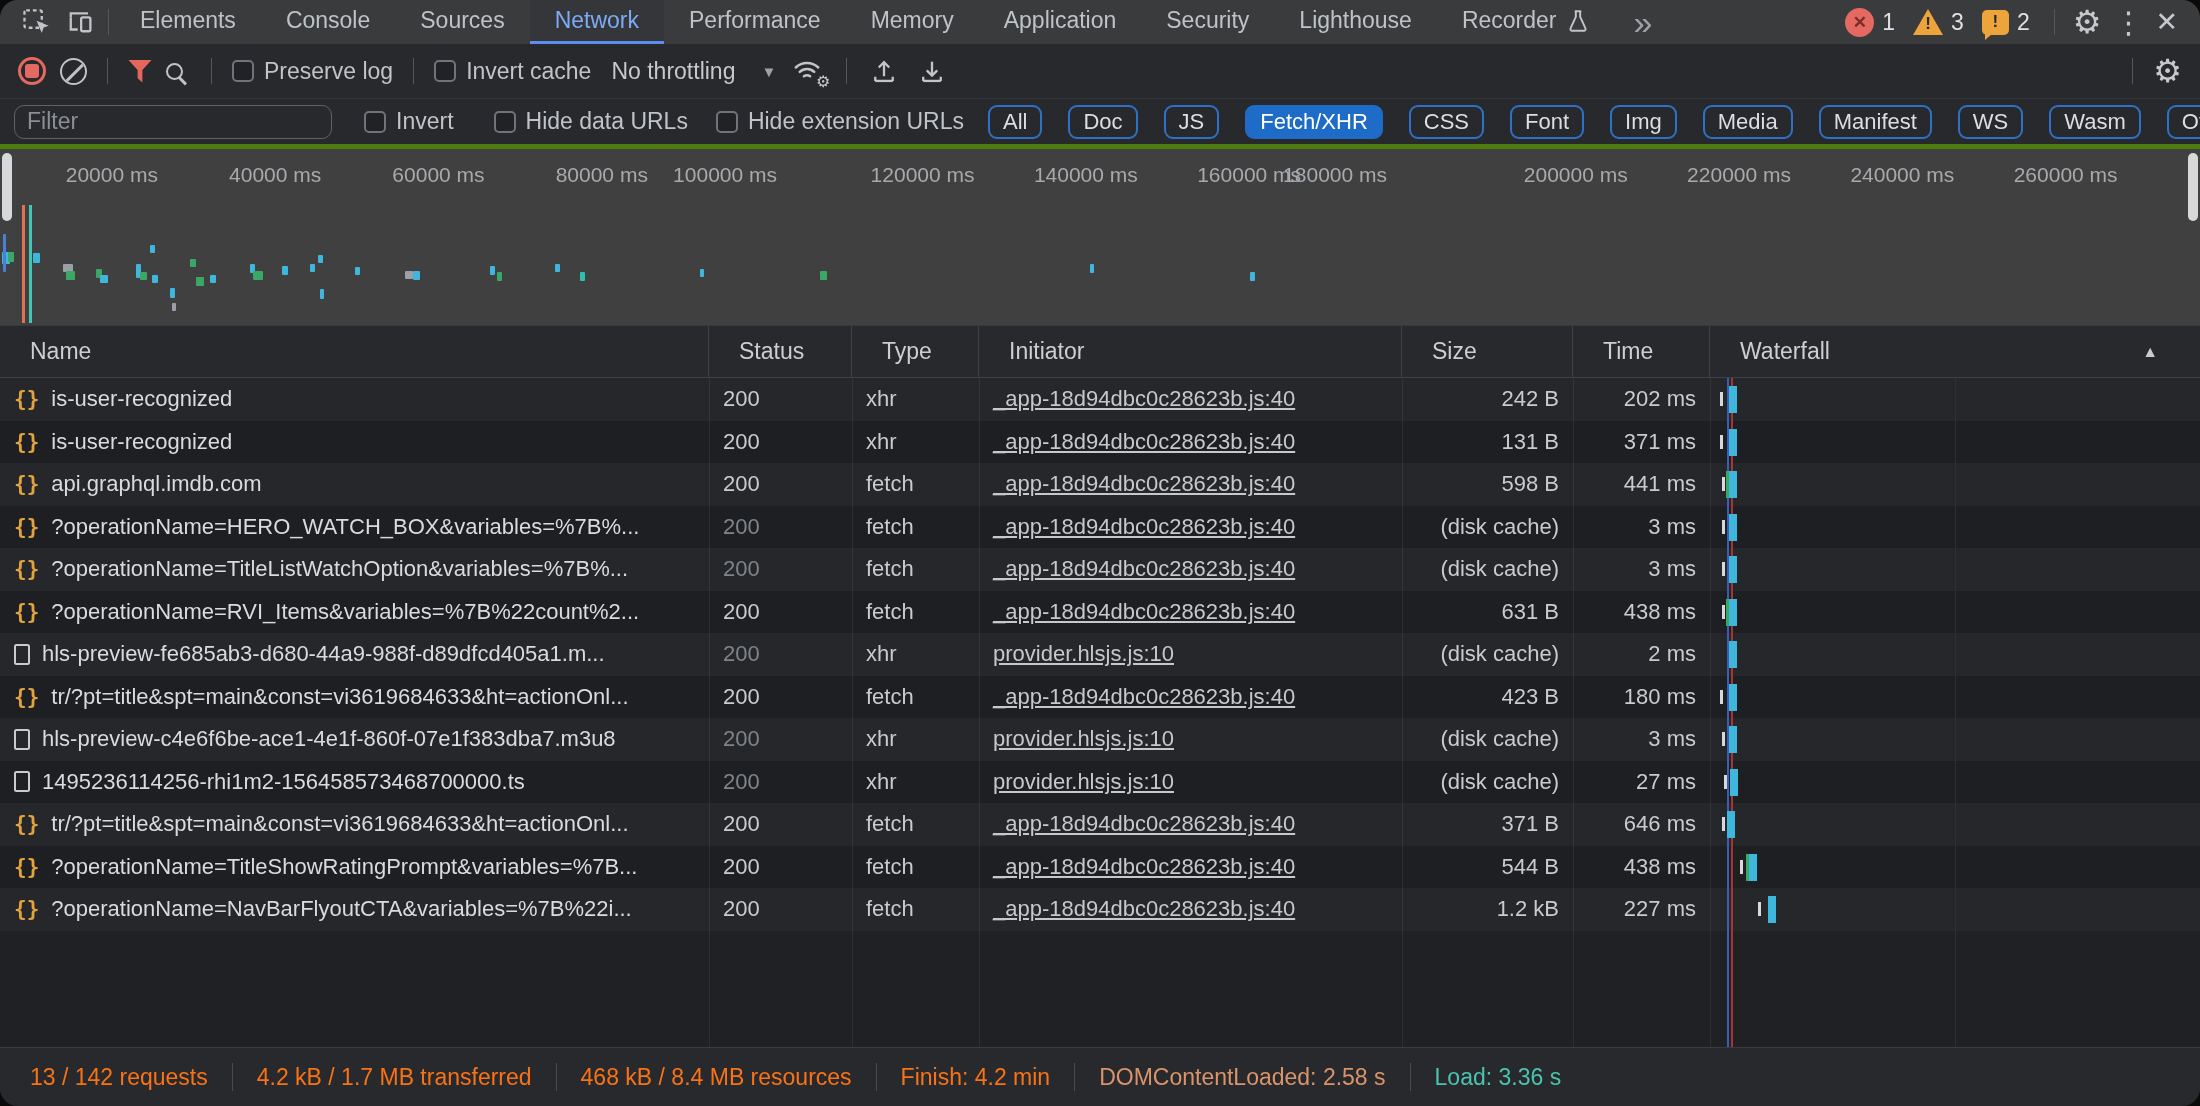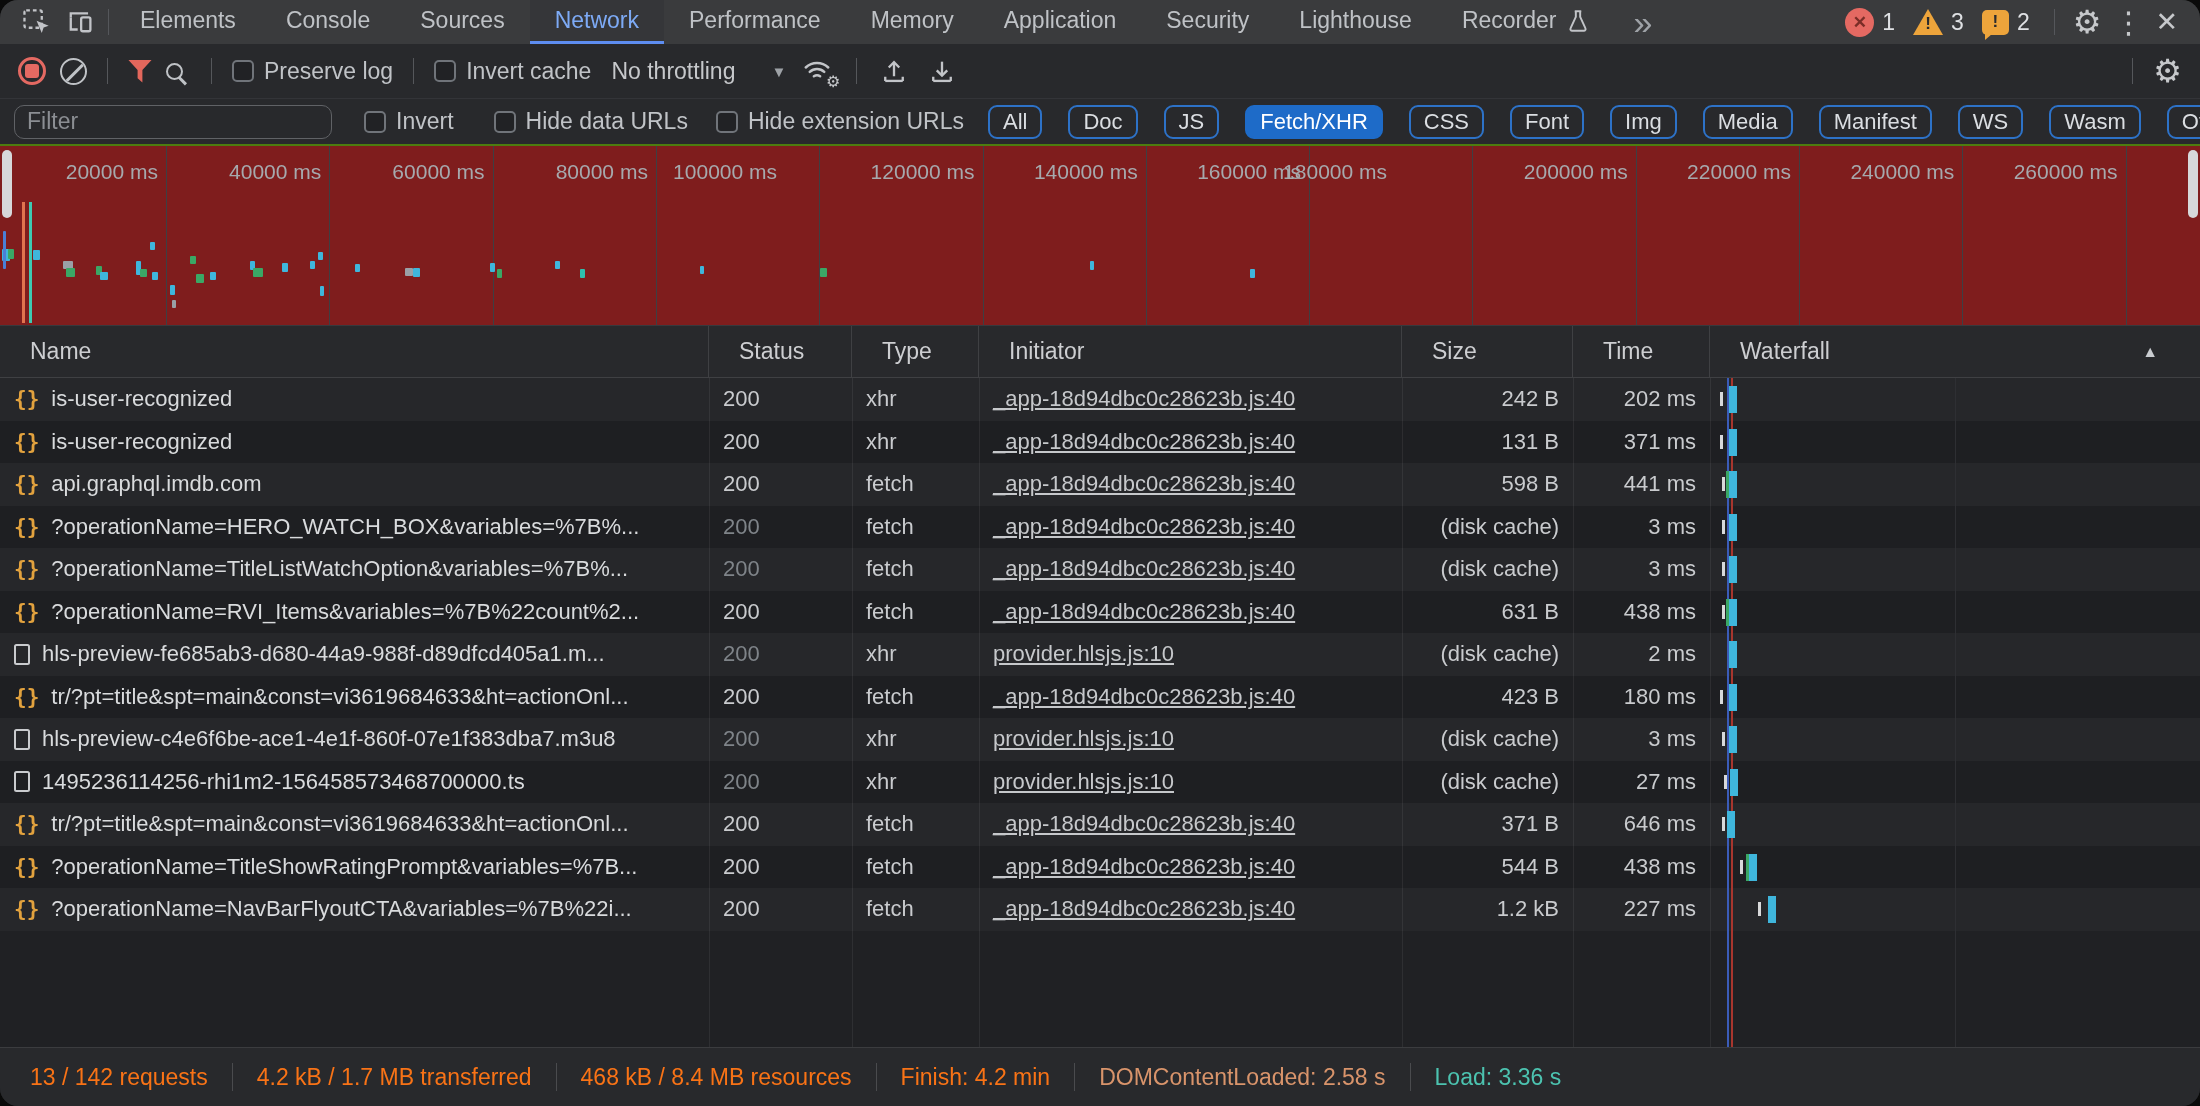--- a/index.html
+++ b/index.html
@@ -35,41 +35,41 @@
   .toolbar2 { height:55px; background:#28292c; display:flex; align-items:center; gap:14px; padding:0 18px; flex:0 0 55px; border-bottom:1px solid #333438; }
   .rec { width:28px; height:28px; border-radius:50%; border:3px solid #e46962; position:relative; cursor:pointer; }
   .rec::after { content:""; position:absolute; inset:4px; background:#e46962; border-radius:3px; }
   .clear-ic { width:27px; height:27px; border-radius:50%; border:2.5px solid #bfc2c6; position:relative; overflow:hidden; cursor:pointer; }
   .clear-ic::after { content:""; position:absolute; left:10px; top:-4px; width:2.5px; height:36px; background:#bfc2c6; transform:rotate(45deg); }
   .funnel { width:24px; height:23px; background:#e3675c; clip-path:polygon(0 0,100% 0,60% 46%,60% 100%,40% 82%,40% 46%); cursor:pointer; }
   .search-ic { width:17px; height:17px; border:2.5px solid #bfc2c6; border-radius:50%; position:relative; margin-right:8px; cursor:pointer; }
   .search-ic::after { content:""; position:absolute; width:2.5px; height:10px; background:#bfc2c6; left:13px; top:11px; transform:rotate(-45deg); }
   .cb-wrap { display:flex; align-items:center; gap:10px; font-size:23px; color:#c0c3c7; white-space:nowrap; cursor:pointer; }
   .cb { width:22px; height:22px; border:2px solid #70747a; border-radius:5px; background:#212225; flex:0 0 22px; }
-  .throttle { display:flex; align-items:center; gap:36px; font-size:23px; color:#c6c8cb; margin-left:6px; cursor:pointer; }
+  .throttle { display:flex; align-items:center; gap:26px; font-size:23px; color:#c6c8cb; margin-left:6px; cursor:pointer; }
   .caret { font-size:15px; color:#9ea2a7; }
   .wifi-wrap { position:relative; width:36px; height:32px; cursor:pointer; }
   .wifi-wrap .mini-gear { position:absolute; right:-4px; bottom:-4px; font-size:16px; color:#c6c8cb; }
   .spacer { flex:1; }
 
   
   .filterrow { height:45px; background:#28292c; display:flex; align-items:center; gap:14px; padding:0 14px; flex:0 0 45px; }
   .filter-input { width:318px; height:34px; background:transparent; border:1.5px solid #606266; border-radius:10px;
                   color:#d7d9db; font-size:23px; padding:0 12px; outline:none; font-family:"Liberation Sans", sans-serif; }
   .filter-input::placeholder { color:#8b8e93; }
   .chips { display:flex; align-items:center; gap:26px; margin-left:10px; }
   .chip { height:34px; display:flex; align-items:center; padding:0 13px; border:2px solid #2d72c8; border-radius:9px;
           font-size:22px; color:#dbdee2; cursor:pointer; white-space:nowrap; }
   .chip.selected { background:#1e6bc8; border-color:#1e6bc8; color:#ffffff; }
 
   
   .optionsrow { height:46px; background:#28292c; display:flex; align-items:center; gap:44px; padding:0 20px; flex:0 0 46px; }
 
   
-  .overview { position:relative; height:182px; flex:0 0 182px; background:#7f1d1d; border-top:2px solid #4d7c0f; border-bottom:1px solid #38393d; overflow:hidden; }
+  .overview { position:relative; height:182px; flex:0 0 182px; background:#404040; border-top:5px solid #4d7c0f; border-bottom:1px solid #38393d; overflow:hidden; }
   .ov-grid { position:absolute; top:0; bottom:0; width:1px; background:#3e3f43; }
   .ov-label { position:absolute; top:14px; width:150px; text-align:right; font-size:21px; color:#a6a9ad; }
   .ov-dot { position:absolute; border-radius:1px; }
   .ov-line { position:absolute; top:56px; bottom:2px; width:3px; }
   .ov-handle { position:absolute; width:10px; height:68px; background:#d7d8da; border-radius:5px; top:4px; cursor:ew-resize; }
 
   
   .thead { height:52px; flex:0 0 52px; background:#28292c; border-bottom:1px solid #3f4043; display:grid;
            grid-template-columns:709px 143px 127px 423px 171px 137px 1fr; }
   .th { display:flex; align-items:center; padding:0 30px; font-size:23px; color:#cdced1; border-right:1px solid #3f4043; white-space:nowrap; cursor:pointer; }

